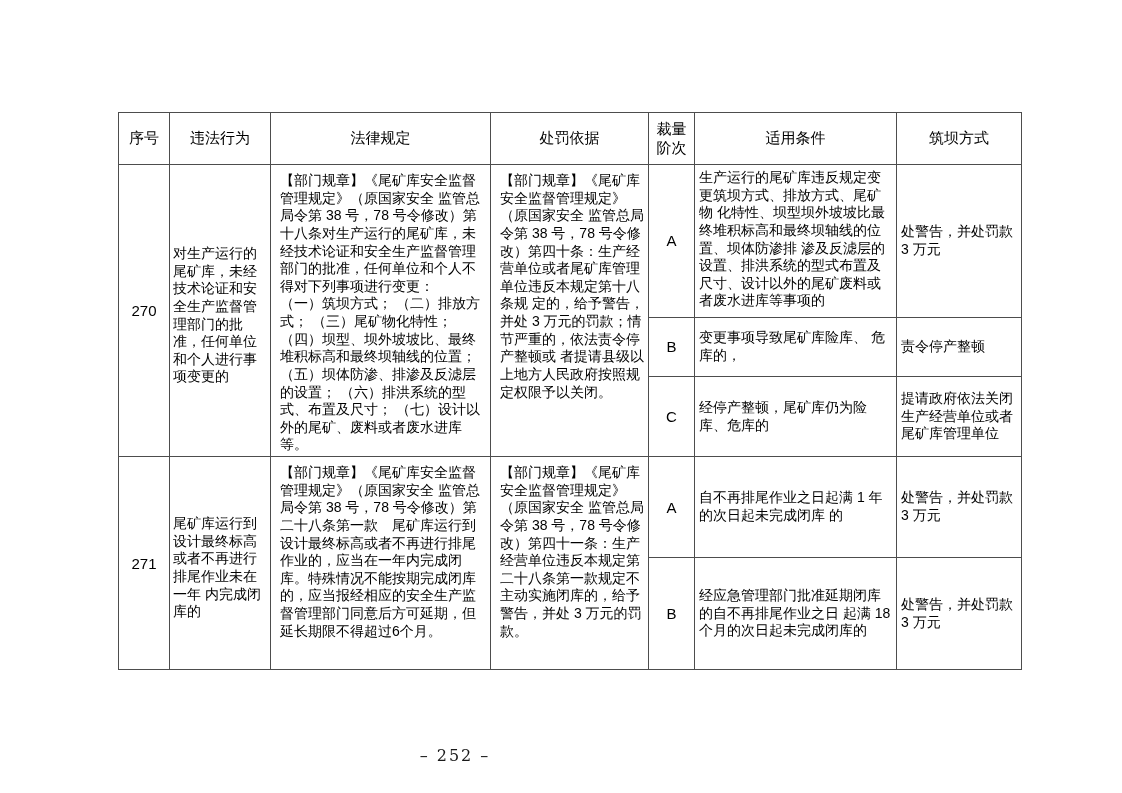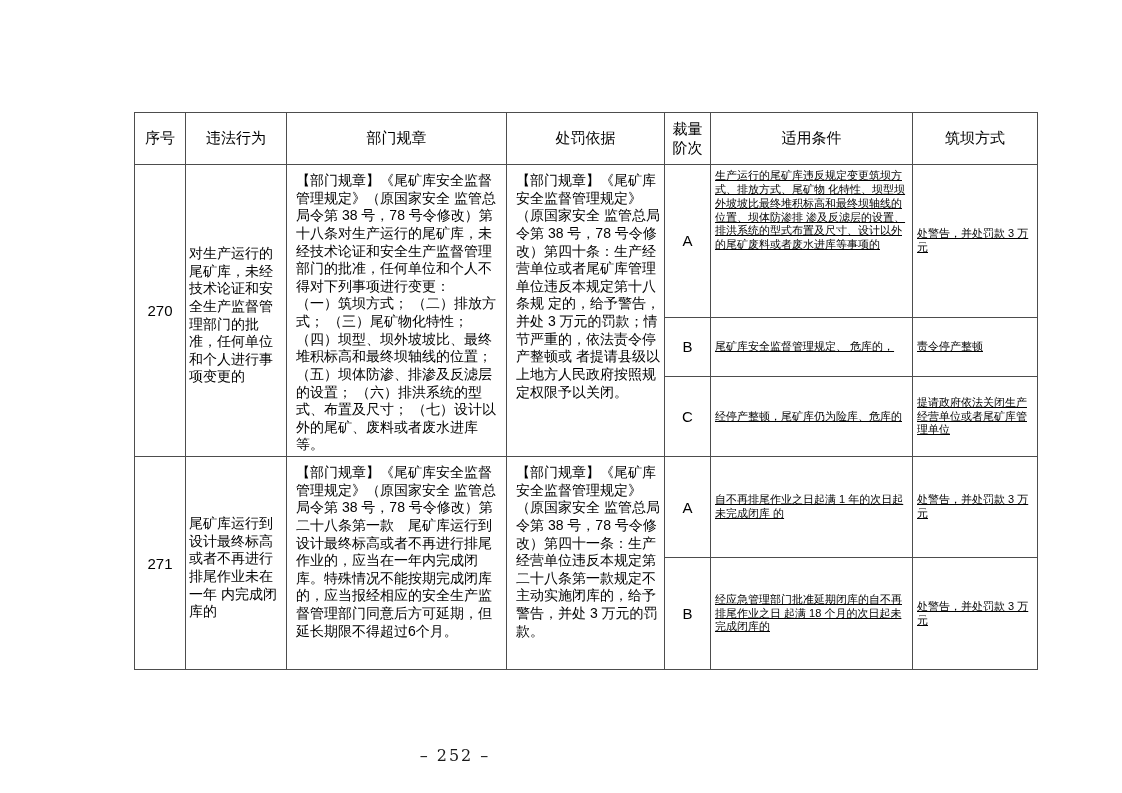--- a/index.html
+++ b/index.html
@@ -9,21 +9,21 @@
   }
   body {
     width: 1122px;
     height: 793px;
     position: relative;
     font-family: "Liberation Sans", "DejaVu Sans", sans-serif;
     color: #000000;
   }
   .law-table {
     position: absolute;
-    left: 134px;
+    left: 118px;
     top: 112px;
     width: 903px;
     border-collapse: collapse;
     table-layout: fixed;
     border-radius: 24px;
   }
   .law-table th,
   .law-table td {
     border: 1px solid #4d4d4d;
     overflow: hidden;
@@ -64,25 +64,24 @@
     padding: 7px 2px 2px 9px;
     white-space: pre-line;
   }
   .c-level {
     text-align: center;
     vertical-align: middle;
     font-size: 15px;
   }
   .c-cond, .c-std {
     vertical-align: middle;
-    font-size: 11px;
+    font-size: 14px;
     line-height: 1.26;
     padding: 3px 2px 3px 4px;
     white-space: pre-line;
-    text-decoration: underline;
   }
   .top-align { vertical-align: top; padding-top: 4px; }
 
   .page-number {
     position: absolute;
     top: 746px;
     left: 0;
     width: 910px;
     text-align: center;
     font-family: "DejaVu Serif", "Liberation Serif", serif;
@@ -101,21 +100,21 @@
     <col style="width:220px">
     <col style="width:158px">
     <col style="width:46px">
     <col style="width:202px">
     <col style="width:125px">
   </colgroup>
   <thead>
     <tr class="h-header">
       <th>序号</th>
       <th>违法行为</th>
-      <th>部门规章</th>
+      <th>法律规定</th>
       <th>处罚依据</th>
       <th>裁量
 阶次</th>
       <th>适用条件</th>
       <th>筑坝方式</th>
     </tr>
   </thead>
   <tbody>
 
     <tr class="r-270a">
@@ -125,21 +124,21 @@
 （一）筑坝方式； （二）排放方式； （三）尾矿物化特性；
 （四）坝型、坝外坡坡比、最终堆积标高和最终坝轴线的位置；
 （五）坝体防渗、排渗及反滤层的设置； （六）排洪系统的型式、布置及尺寸； （七）设计以外的尾矿、废料或者废水进库等。</td>
       <td class="c-basis" rowspan="3">【部门规章】《尾矿库安全监督管理规定》（原国家安全 监管总局令第 38 号，78 号令修改）第四十条：生产经营单位或者尾矿库管理单位违反本规定第十八条规 定的，给予警告，并处 3 万元的罚款；情节严重的，依法责令停产整顿或 者提请县级以上地方人民政府按照规定权限予以关闭。</td>
       <td class="c-level">A</td>
       <td class="c-cond top-align">生产运行的尾矿库违反规定变更筑坝方式、排放方式、尾矿物 化特性、坝型坝外坡坡比最终堆积标高和最终坝轴线的位置、坝体防渗排 渗及反滤层的设置、排洪系统的型式布置及尺寸、设计以外的尾矿废料或者废水进库等事项的</td>
       <td class="c-std">处警告，并处罚款 3 万元</td>
     </tr>
     <tr class="r-270b">
       <td class="c-level">B</td>
-      <td class="c-cond">尾矿库安全监督管理规定、 危库的，</td>
+      <td class="c-cond">变更事项导致尾矿库险库、 危库的，</td>
       <td class="c-std">责令停产整顿</td>
     </tr>
     <tr class="r-270c">
       <td class="c-level">C</td>
       <td class="c-cond">经停产整顿，尾矿库仍为险库、危库的</td>
       <td class="c-std">提请政府依法关闭生产经营单位或者尾矿库管理单位</td>
     </tr>
 
     <tr class="r-271a">
       <td class="c-num" rowspan="2">271</td>

